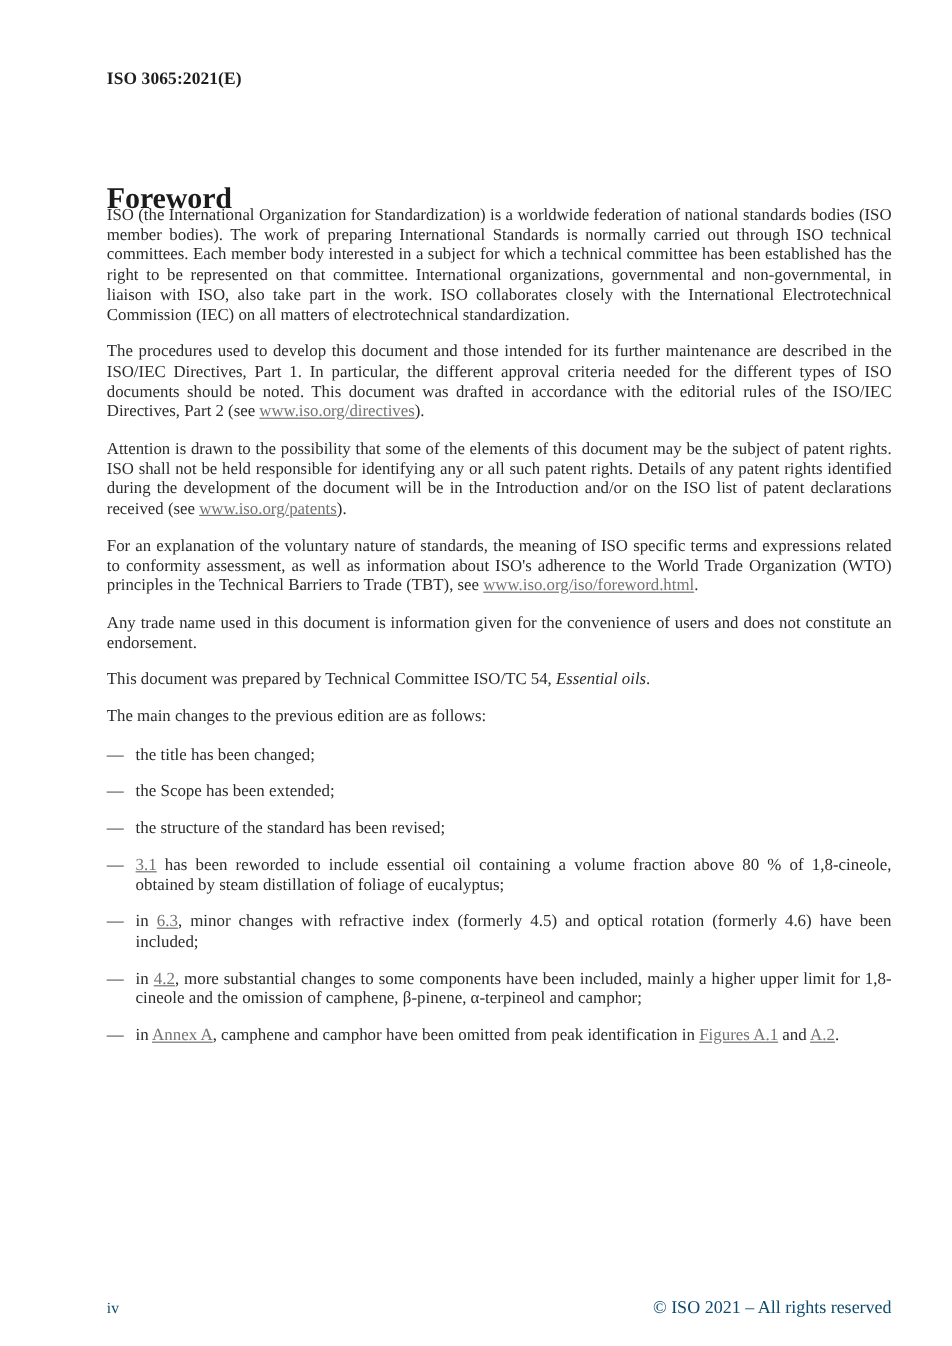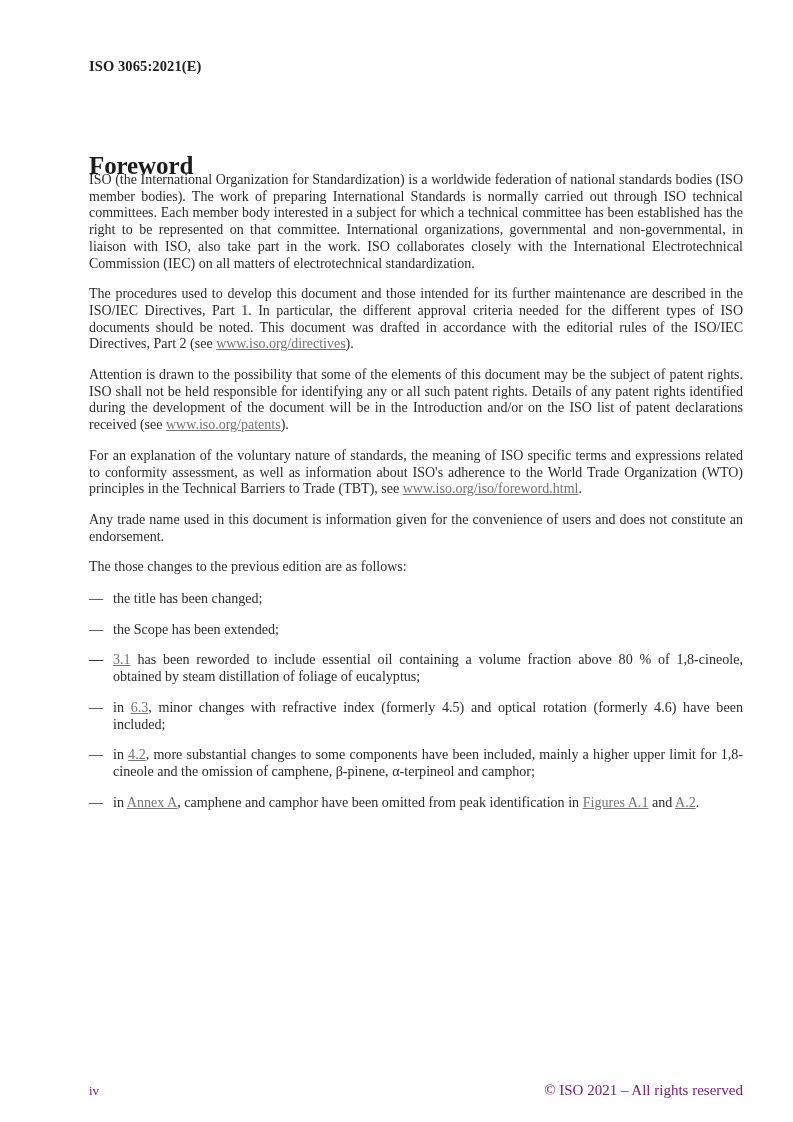--- a/index.html
+++ b/index.html
@@ -88,21 +88,21 @@
   }
   .footer {
     position: absolute;
     left: 48px;
     top: 1068px;
     width: 654px;
     display: flex;
     justify-content: space-between;
     align-items: baseline;
     font-size: 12.6px;
-    color: #701a75;
+    color: #0c4a6e;
   }
   .footer .pageno {
     font-size: 13px;
   }
   .footer .copy {
     font-size: 15px;
   }
 </style>
 </head>
 <body>
@@ -118,36 +118,37 @@
     <p class="para">ISO (the International Organization for Standardization) is a worldwide federation of national standards bodies (ISO member bodies). The work of preparing International Standards is normally carried out through ISO technical committees. Each member body interested in a subject for which a technical committee has been established has the right to be represented on that committee. International organizations, governmental and non-governmental, in liaison with ISO, also take part in the work. ISO collaborates closely with the International Electrotechnical Commission (IEC) on all matters of electrotechnical standardization.</p>
 
     <p class="para"><span>The procedures used to develop this document and those intended for its further maintenance are described in the ISO/IEC Directives, Part 1. In particular, the different approval criteria needed for the different types of ISO documents should be noted. This document was drafted in accordance with the editorial rules of the ISO/IEC Directives, Part 2 (see </span><a class="lnk">www.iso.org/directives</a><span>).</span></p>
 
     <p class="para"><span>Attention is drawn to the possibility that some of the elements of this document may be the subject of patent rights. ISO shall not be held responsible for identifying any or all such patent rights. Details of any patent rights identified during the development of the document will be in the Introduction and/or on the ISO list of patent declarations received (see </span><a class="lnk">www.iso.org/patents</a><span>).</span></p>
 
     <p class="para"><span>For an explanation of the voluntary nature of standards, the meaning of ISO specific terms and expressions related to conformity assessment, as well as information about ISO's adherence to the World Trade Organization (WTO) principles in the Technical Barriers to Trade (TBT), see </span><a class="lnk">www.iso.org/iso/foreword.html</a><span>.</span></p>
 
     <p class="para">Any trade name used in this document is information given for the convenience of users and does not constitute an endorsement.</p>
 
+    <p class="para"><span>This document was prepared by Technical Committee ISO/TC 54, </span><span class="ital">Essential oils</span><span>.</span></p>
 
 
-    <p class="para">The those changes to the previous edition are as follows:</p>
+    <p class="para">The main changes to the previous edition are as follows:</p>
 
     <ul class="list">
 
       <li>
         <span class="dash">—</span><span>the title has been changed;</span>
       </li>
 
       <li>
         <span class="dash">—</span><span>the Scope has been extended;</span>
       </li>
 
       <li>
-        <span class="dash">—</span>
+        <span class="dash">—</span><span>the structure of the standard has been revised;</span>
       </li>
 
       <li>
         <span class="dash">—</span><span></span><a class="lnk">3.1</a><span> has been reworded to include essential oil containing a volume fraction above 80 % of 1,8-cineole, obtained by steam distillation of foliage of eucalyptus;</span>
       </li>
 
       <li>
         <span class="dash">—</span><span>in </span><a class="lnk">6.3</a><span>, minor changes with refractive index (formerly 4.5) and optical rotation (formerly 4.6) have been included;</span>
       </li>
 

